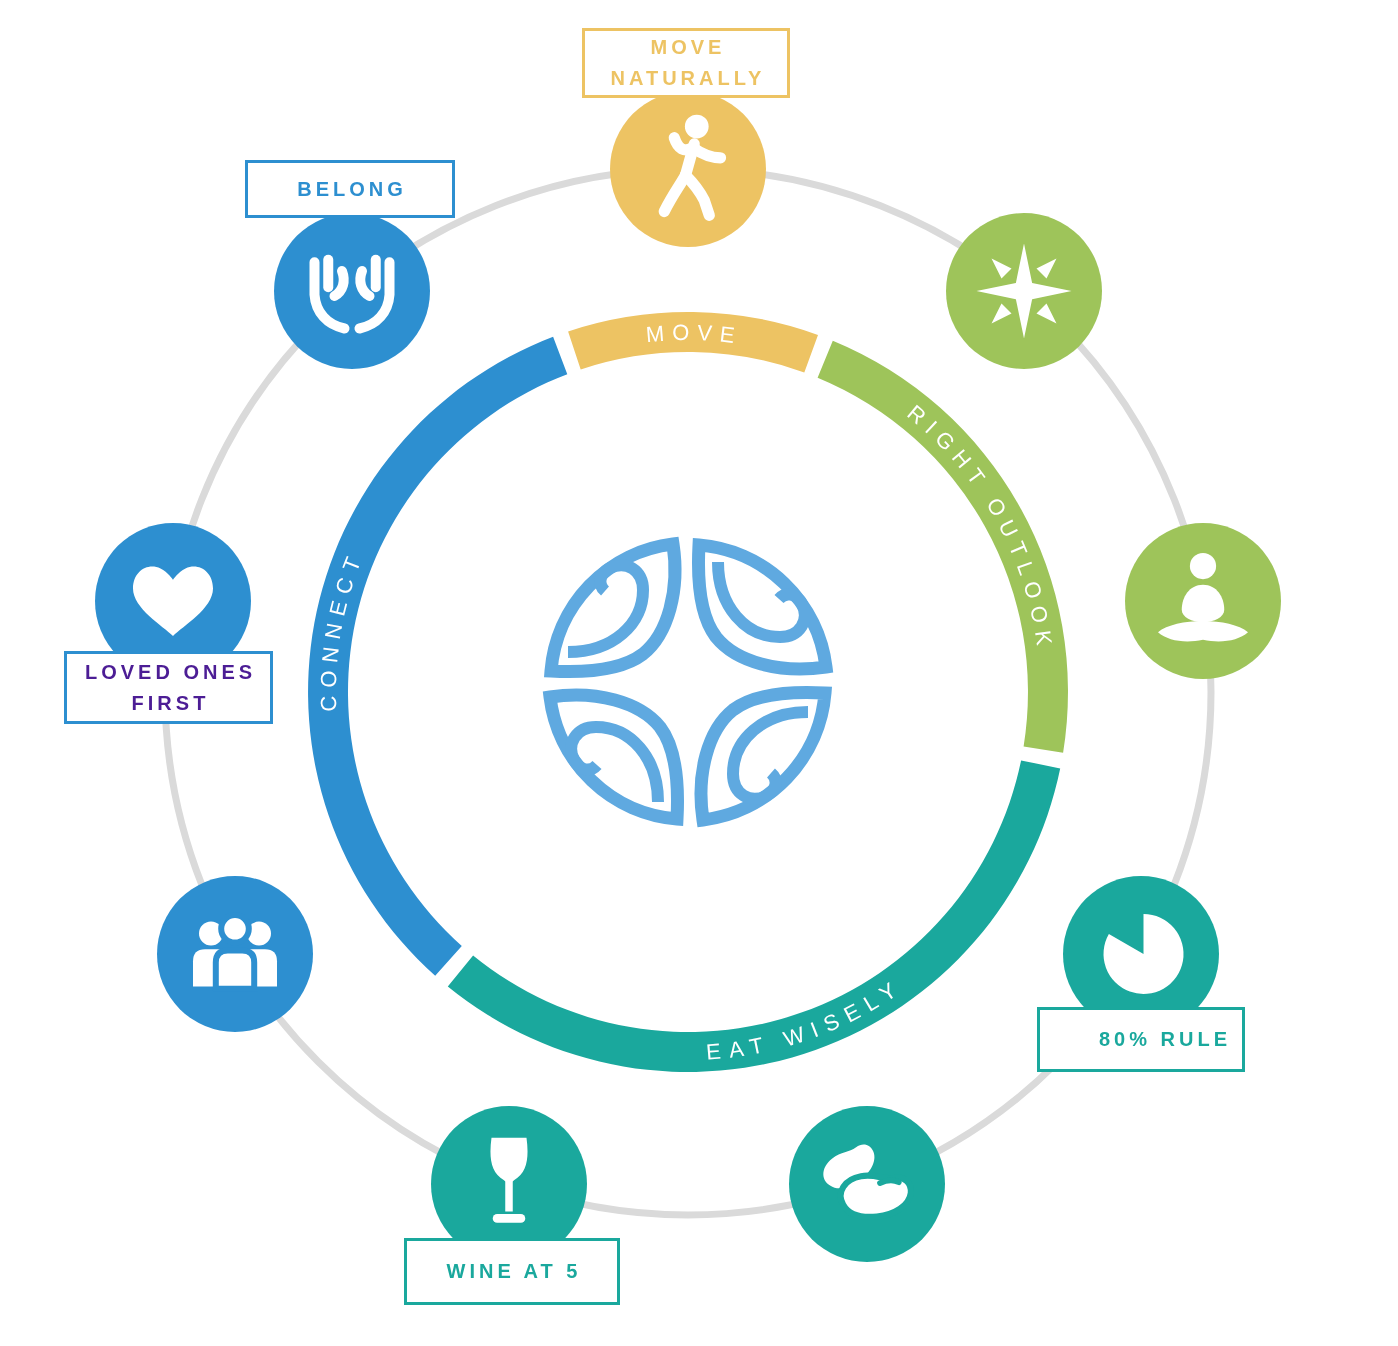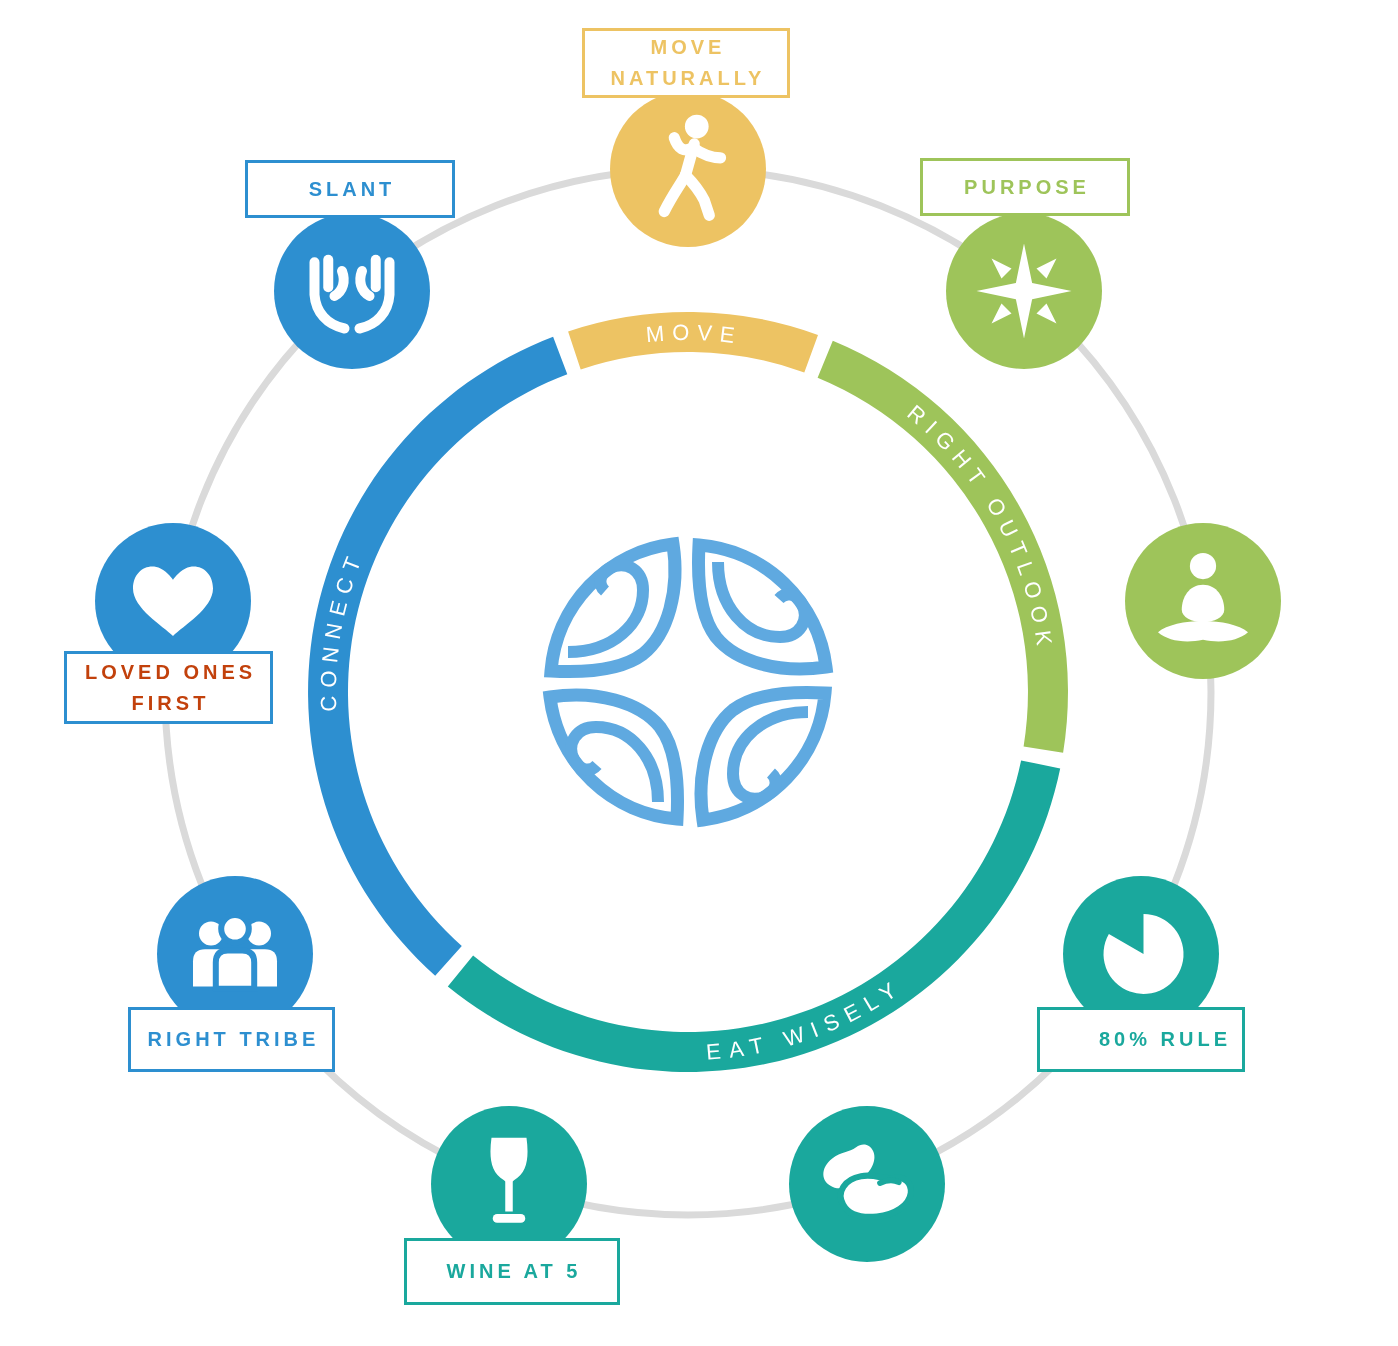--- a/index.html
+++ b/index.html
@@ -159,28 +159,26 @@
       <path d="M6,30 C20,27 29,17 30,3 L30,-23"></path>
       <path d="M19,-25 L19,-3"></path>
       <path d="M8,-16 C5,-8 7,0 14,4"></path>
     </g>
   </g>
 </svg>
 
   <div class="label-box" style="left: 582px; top: 28px; width: 208px; height: 70px; border-color: rgb(237, 195, 99); color: rgb(237, 195, 99);">MOVE
 NATURALLY</div>
 
-  <div class="label-box" style="left: 920px; top: 158px; width: 210px; height: 58px; border-color: rgb(158, 196, 90); color: rgb(158, 196, 90);">PURPOSE</div>
 
 
   <div class="label-box" style="left: 1037px; top: 1007px; width: 208px; height: 65px; border-color: rgb(26, 168, 157); color: rgb(26, 168, 157); padding-left: 48px;">80% RULE</div>
 
 
   <div class="label-box" style="left: 404px; top: 1238px; width: 216px; height: 67px; border-color: rgb(26, 168, 157); color: rgb(26, 168, 157);">WINE AT 5</div>
 
-  <div class="label-box" style="left: 128px; top: 1007px; width: 207px; height: 65px; border-color: rgb(45, 143, 208); color: rgb(45, 143, 208);">RIGHT TRIBE</div>
 
-  <div class="label-box" style="left: 64px; top: 651px; width: 209px; height: 73px; border-color: rgb(45, 143, 208); color: #c2410c;">LOVED ONES
+  <div class="label-box" style="left: 64px; top: 651px; width: 209px; height: 73px; border-color: rgb(45, 143, 208); color: #4c1d95;">LOVED ONES
 FIRST</div>
 
-  <div class="label-box" style="left: 245px; top: 160px; width: 210px; height: 58px; border-color: rgb(45, 143, 208); color: rgb(45, 143, 208);">SLANT</div>
+  <div class="label-box" style="left: 245px; top: 160px; width: 210px; height: 58px; border-color: rgb(45, 143, 208); color: rgb(45, 143, 208);">BELONG</div>
 
 </div>
 
 </body></html>

